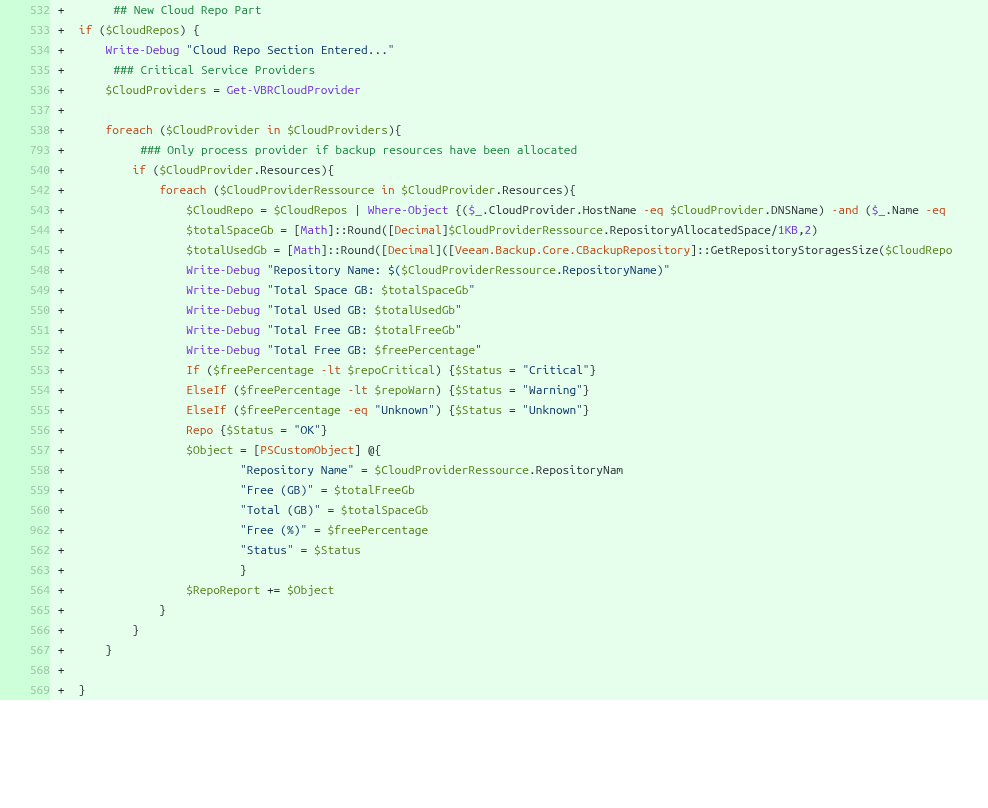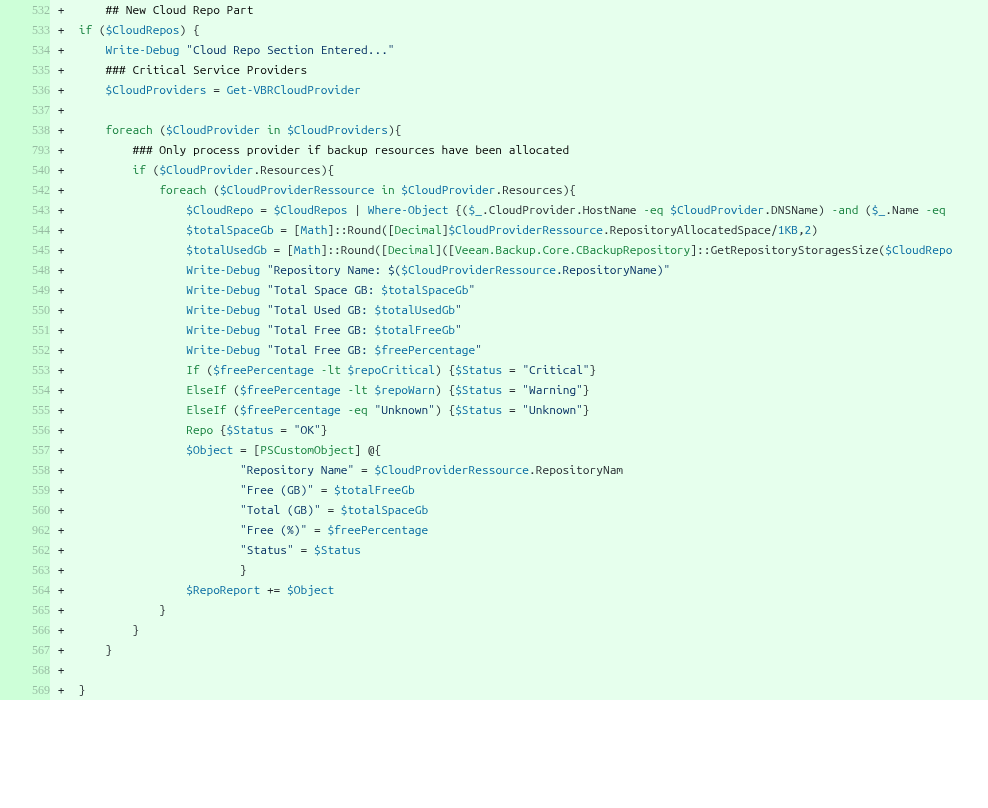--- a/index.html
+++ b/index.html
@@ -22,41 +22,40 @@
   }
   .line-num {
     width: 50px;
     min-width: 50px;
     text-align: right;
     color: rgba(27,31,35,0.3);
     background: #cdffd8;
     padding-right: 10px;
     padding-left: 10px;
     user-select: none;
-    font-family: Liberation Serif, serif;
   }
   .plus-col {
     width: 22px;
     min-width: 22px;
     text-align: center;
     background: #e6ffed;
     color: #24292e;
     user-select: none;
   }
   .code-col {
     background: #e6ffed;
     color: #24292e;
     padding-left: 10px;
     overflow: hidden;
   }
-  .pl-c { color: #000000; }
-  .pl-k { color: #15803d; }
-  .pl-c1 { color: #0369a1; }
+  .pl-c { color: #15803d; margin-left: 8px; }
+  .pl-k { color: #c2410c; }
+  .pl-c1 { color: #6d28d9; }
   .pl-s { color: #032f62; }
-  .pl-v { color: #0369a1; }
+  .pl-v { color: #4d7c0f; }
 </style>
 </head>
 <body>
 
 <table class="diff-table">
   <tbody>
       <tr>
         <td class="line-num">532</td>
         <td class="plus-col">+</td>
         <td class="code-col"><span>     </span><span class="pl-c">## New Cloud Repo Part</span></td>

